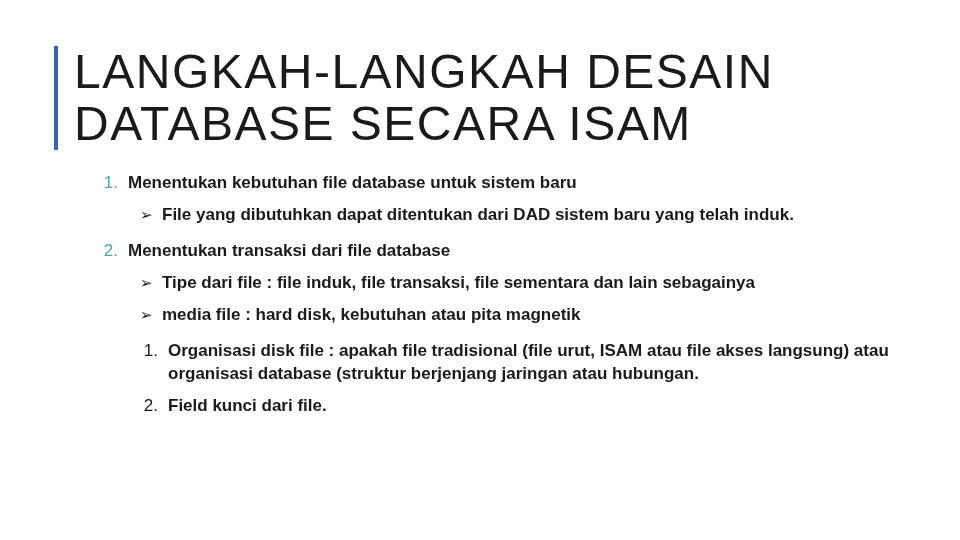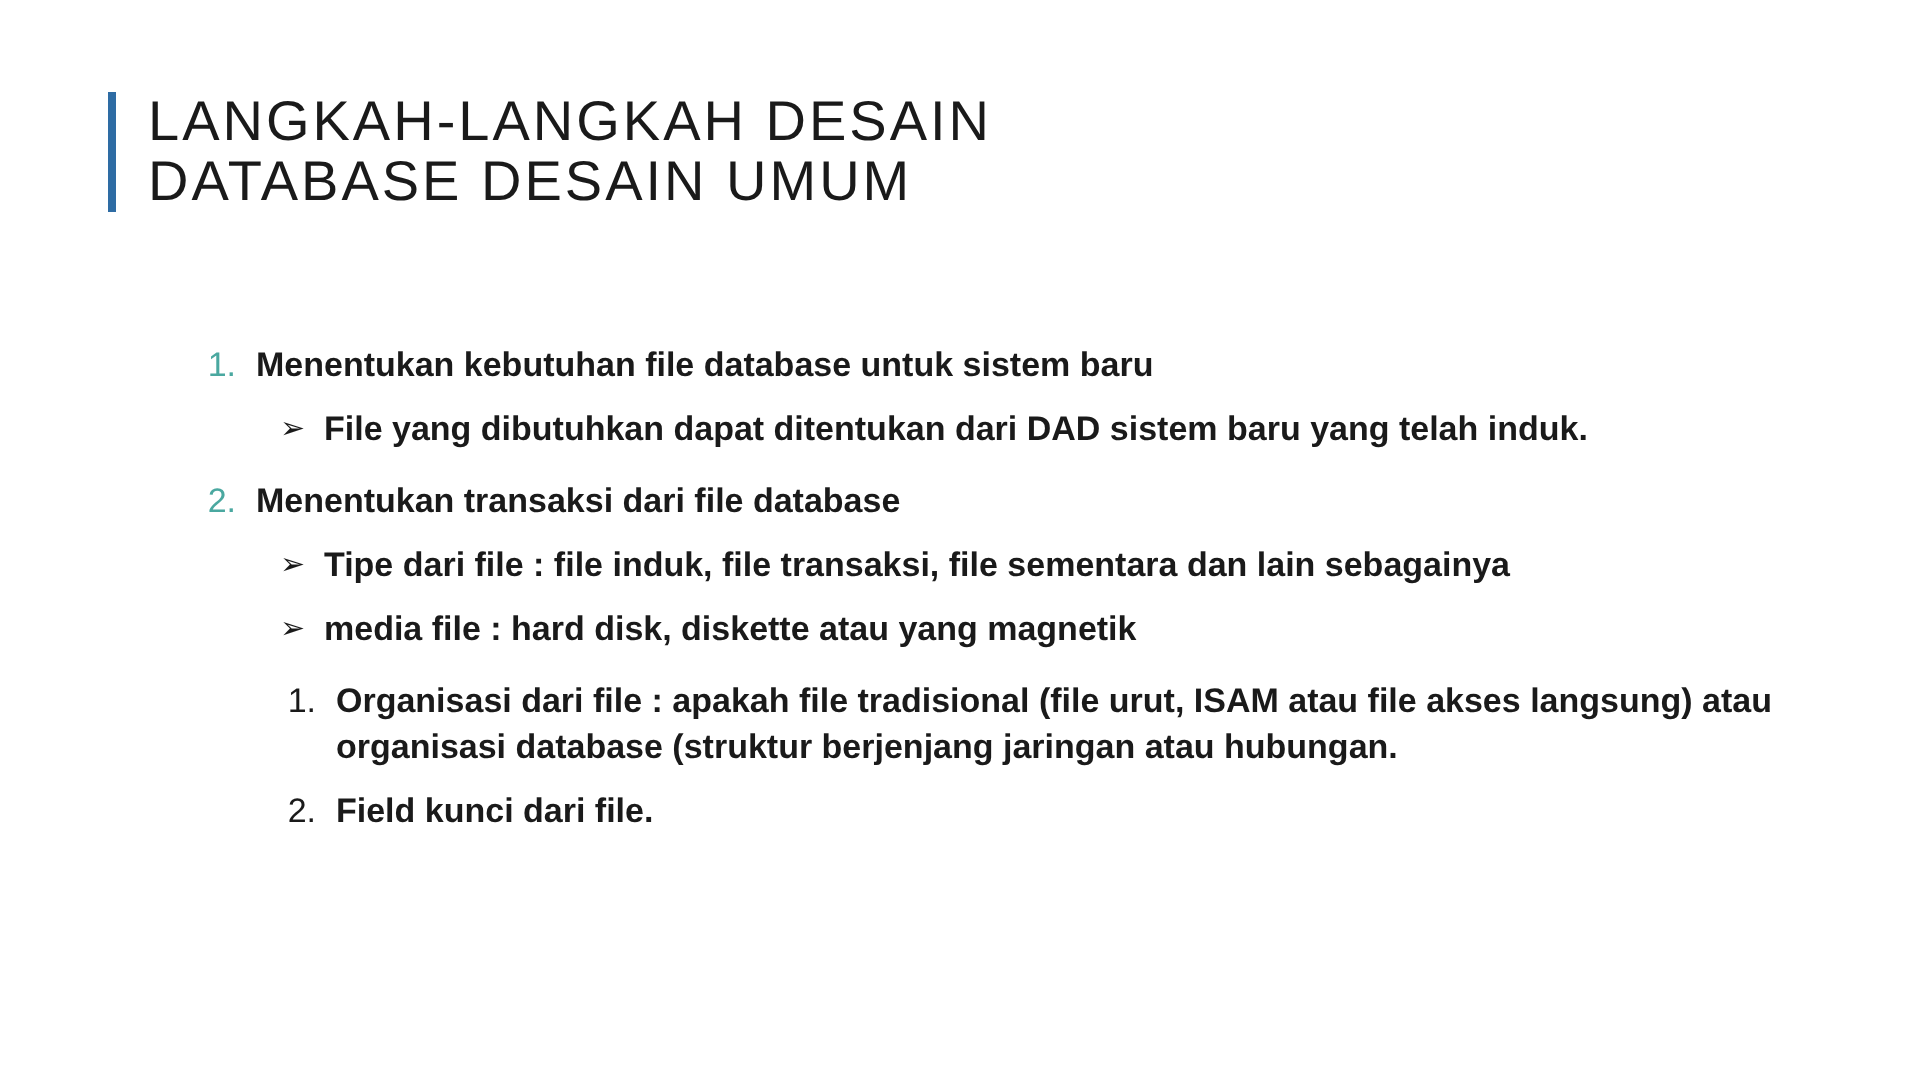--- a/index.html
+++ b/index.html
@@ -18,21 +18,21 @@
     left: 54px;
     display: flex;
     align-items: stretch;
   }
   .title-bar {
     width: 4px;
     background: #2e6ca4;
     margin-right: 16px;
   }
   .title {
-    font-size: 28px;
+    font-size: 48px;
     letter-spacing: 1.5px;
     line-height: 1.08;
     color: #1a1a1a;
     font-weight: 400;
   }
   .content {
     position: absolute;
     top: 172px;
     left: 100px;
     right: 60px;
@@ -61,21 +61,21 @@
   .gap-sm { margin-bottom: 10px; }
   .gap-md { margin-bottom: 14px; }
 </style>
 </head>
 <body>
 
 <div class="title-wrap">
   <div class="title-bar"></div>
   <div class="title">
     <span>LANGKAH-LANGKAH DESAIN</span><br>
-    <span>DATABASE DESAIN UMUM</span>
+    <span>DATABASE SECARA ISAM</span>
   </div>
 </div>
 
 <div class="content">
 
   <div class="row gap-sm">
     <div class="num num-teal">1.</div>
     <div class="txt">Menentukan kebutuhan file database untuk sistem baru</div>
   </div>
 
@@ -89,26 +89,26 @@
     <div class="txt">Menentukan transaksi dari file database</div>
   </div>
 
   <div class="row indent-1 gap-sm">
     <div class="arrow">➢</div>
     <div class="txt">Tipe dari file : file induk, file transaksi, file sementara dan lain sebagainya</div>
   </div>
 
   <div class="row indent-1 gap-md">
     <div class="arrow">➢</div>
-    <div class="txt">media file : hard disk, diskette atau yang magnetik</div>
+    <div class="txt">media file : hard disk, kebutuhan atau pita magnetik</div>
   </div>
 
   <div class="row indent-2 gap-sm">
     <div class="num">1.</div>
-    <div class="txt">Organisasi dari file : apakah file tradisional (file urut, ISAM atau file akses langsung) atau organisasi database (struktur berjenjang jaringan atau hubungan.</div>
+    <div class="txt">Organisasi disk file : apakah file tradisional (file urut, ISAM atau file akses langsung) atau organisasi database (struktur berjenjang jaringan atau hubungan.</div>
   </div>
 
   <div class="row indent-2">
     <div class="num">2.</div>
     <div class="txt">Field kunci dari file.</div>
   </div>
 
 </div>
 
 </body></html>

